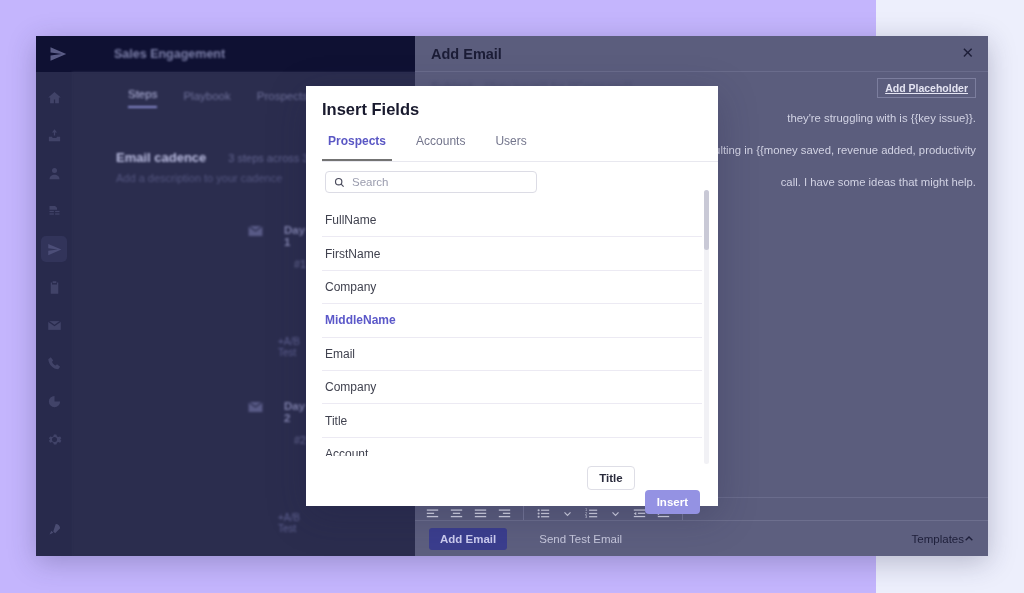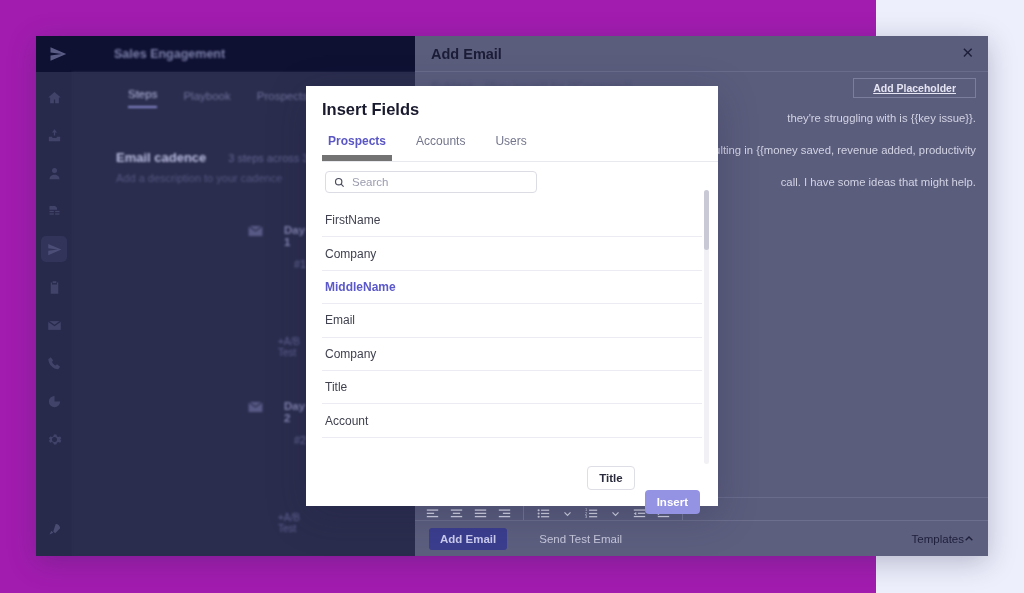--- a/index.html
+++ b/index.html
@@ -2,21 +2,21 @@
 <html><head>
 <meta charset="utf-8">
 <style>
   * { box-sizing: border-box; margin: 0; padding: 0; }
   html, body {
     width: 1024px; height: 593px;
     font-family: "Liberation Sans", sans-serif;
     background: #edeffc;
     overflow: hidden;
   }
-  #stage { position: relative; width: 876px; height: 593px; background: #a21caf; }
+  #stage { position: relative; width: 876px; height: 593px; background: #c4b5fd; }
 
   
   #app-frame {
     position: absolute; left: 36px; top: 36px;
     width: 952px; height: 520px;
     background: #2b2d4e;
     overflow: hidden;
     box-shadow: 0 6px 26px rgba(40,40,80,.28);
   }
   
@@ -107,21 +107,21 @@
   }
   .ae-subject {
     position: absolute; left: 16px; top: 44px;
     color: #4d4f70; font-size: 11.5px; filter: blur(1.4px);
     display: flex; gap: 12px;
   }
   .ae-subject .lbl { font-weight: 600; }
   .ae-placeholder-btn {
     position: absolute; right: 12px; top: 42px;
     color: #e4e4f2; font-size: 10.5px; font-weight: 700;
-    border: 1px solid #7c7e9e; padding: 3px 19px;
+    border: 1px solid #7c7e9e; padding: 3px 7px;
     text-decoration: underline;
   }
   .ae-body {
     position: absolute; left: 16px; top: 76px; width: 545px;
     filter: blur(.5px);
   }
   .ae-line {
     color: #d2d3e4; font-size: 11.3px; margin-bottom: 20px;
     white-space: nowrap; overflow: hidden;
   }
@@ -172,21 +172,21 @@
     font-size: 16.5px; font-weight: 700; color: #191a2e;
   }
   .if-tabs {
     position: absolute; left: 16px; top: 48px; width: 396px; height: 28px;
     display: flex; gap: 18px; border-bottom: 1px solid #e8e8ef;
   }
   .if-tab {
     font-size: 12px; color: #73758c; padding: 0 6px 8px 6px;
   }
   .if-tab.active {
-    color: #5a57c4; font-weight: 700; border-bottom: 6px solid #737373; text-align: right;
+    color: #5a57c4; font-weight: 700; border-bottom: 2px solid #737373; text-align: right;
   }
   .if-search {
     position: absolute; left: 19px; top: 85px;
     width: 212px; height: 22px;
     border: 1px solid #dcdce5; border-radius: 4px;
     display: flex; align-items: center; gap: 7px; padding: 0 8px;
     background: #fff;
   }
   .if-search .ph { font-size: 11.5px; color: #9a9cae; }
   .if-list {
@@ -550,20 +550,21 @@
       <span>
         <svg width="11" height="11" viewBox="0 0 16 16" fill="none" stroke="#4a4b5c" stroke-width="1.7">
           <circle cx="6.8" cy="6.8" r="4.6"></circle>
             <path d="M10.3 10.3L14 14"></path>
         </svg>
       </span>
       <span class="ph">Search</span>
     </div>
 
     <div class="if-list">
+      <div class="if-row">FullName</div>
       <div class="if-row">FirstName</div>
       <div class="if-row">Company</div>
       <div class="if-row selected">MiddleName</div>
       <div class="if-row">Email</div>
       <div class="if-row">Company</div>
       <div class="if-row">Title</div>
       <div class="if-row">Account</div>
     </div>
 
     <div class="if-scrolltrack">

